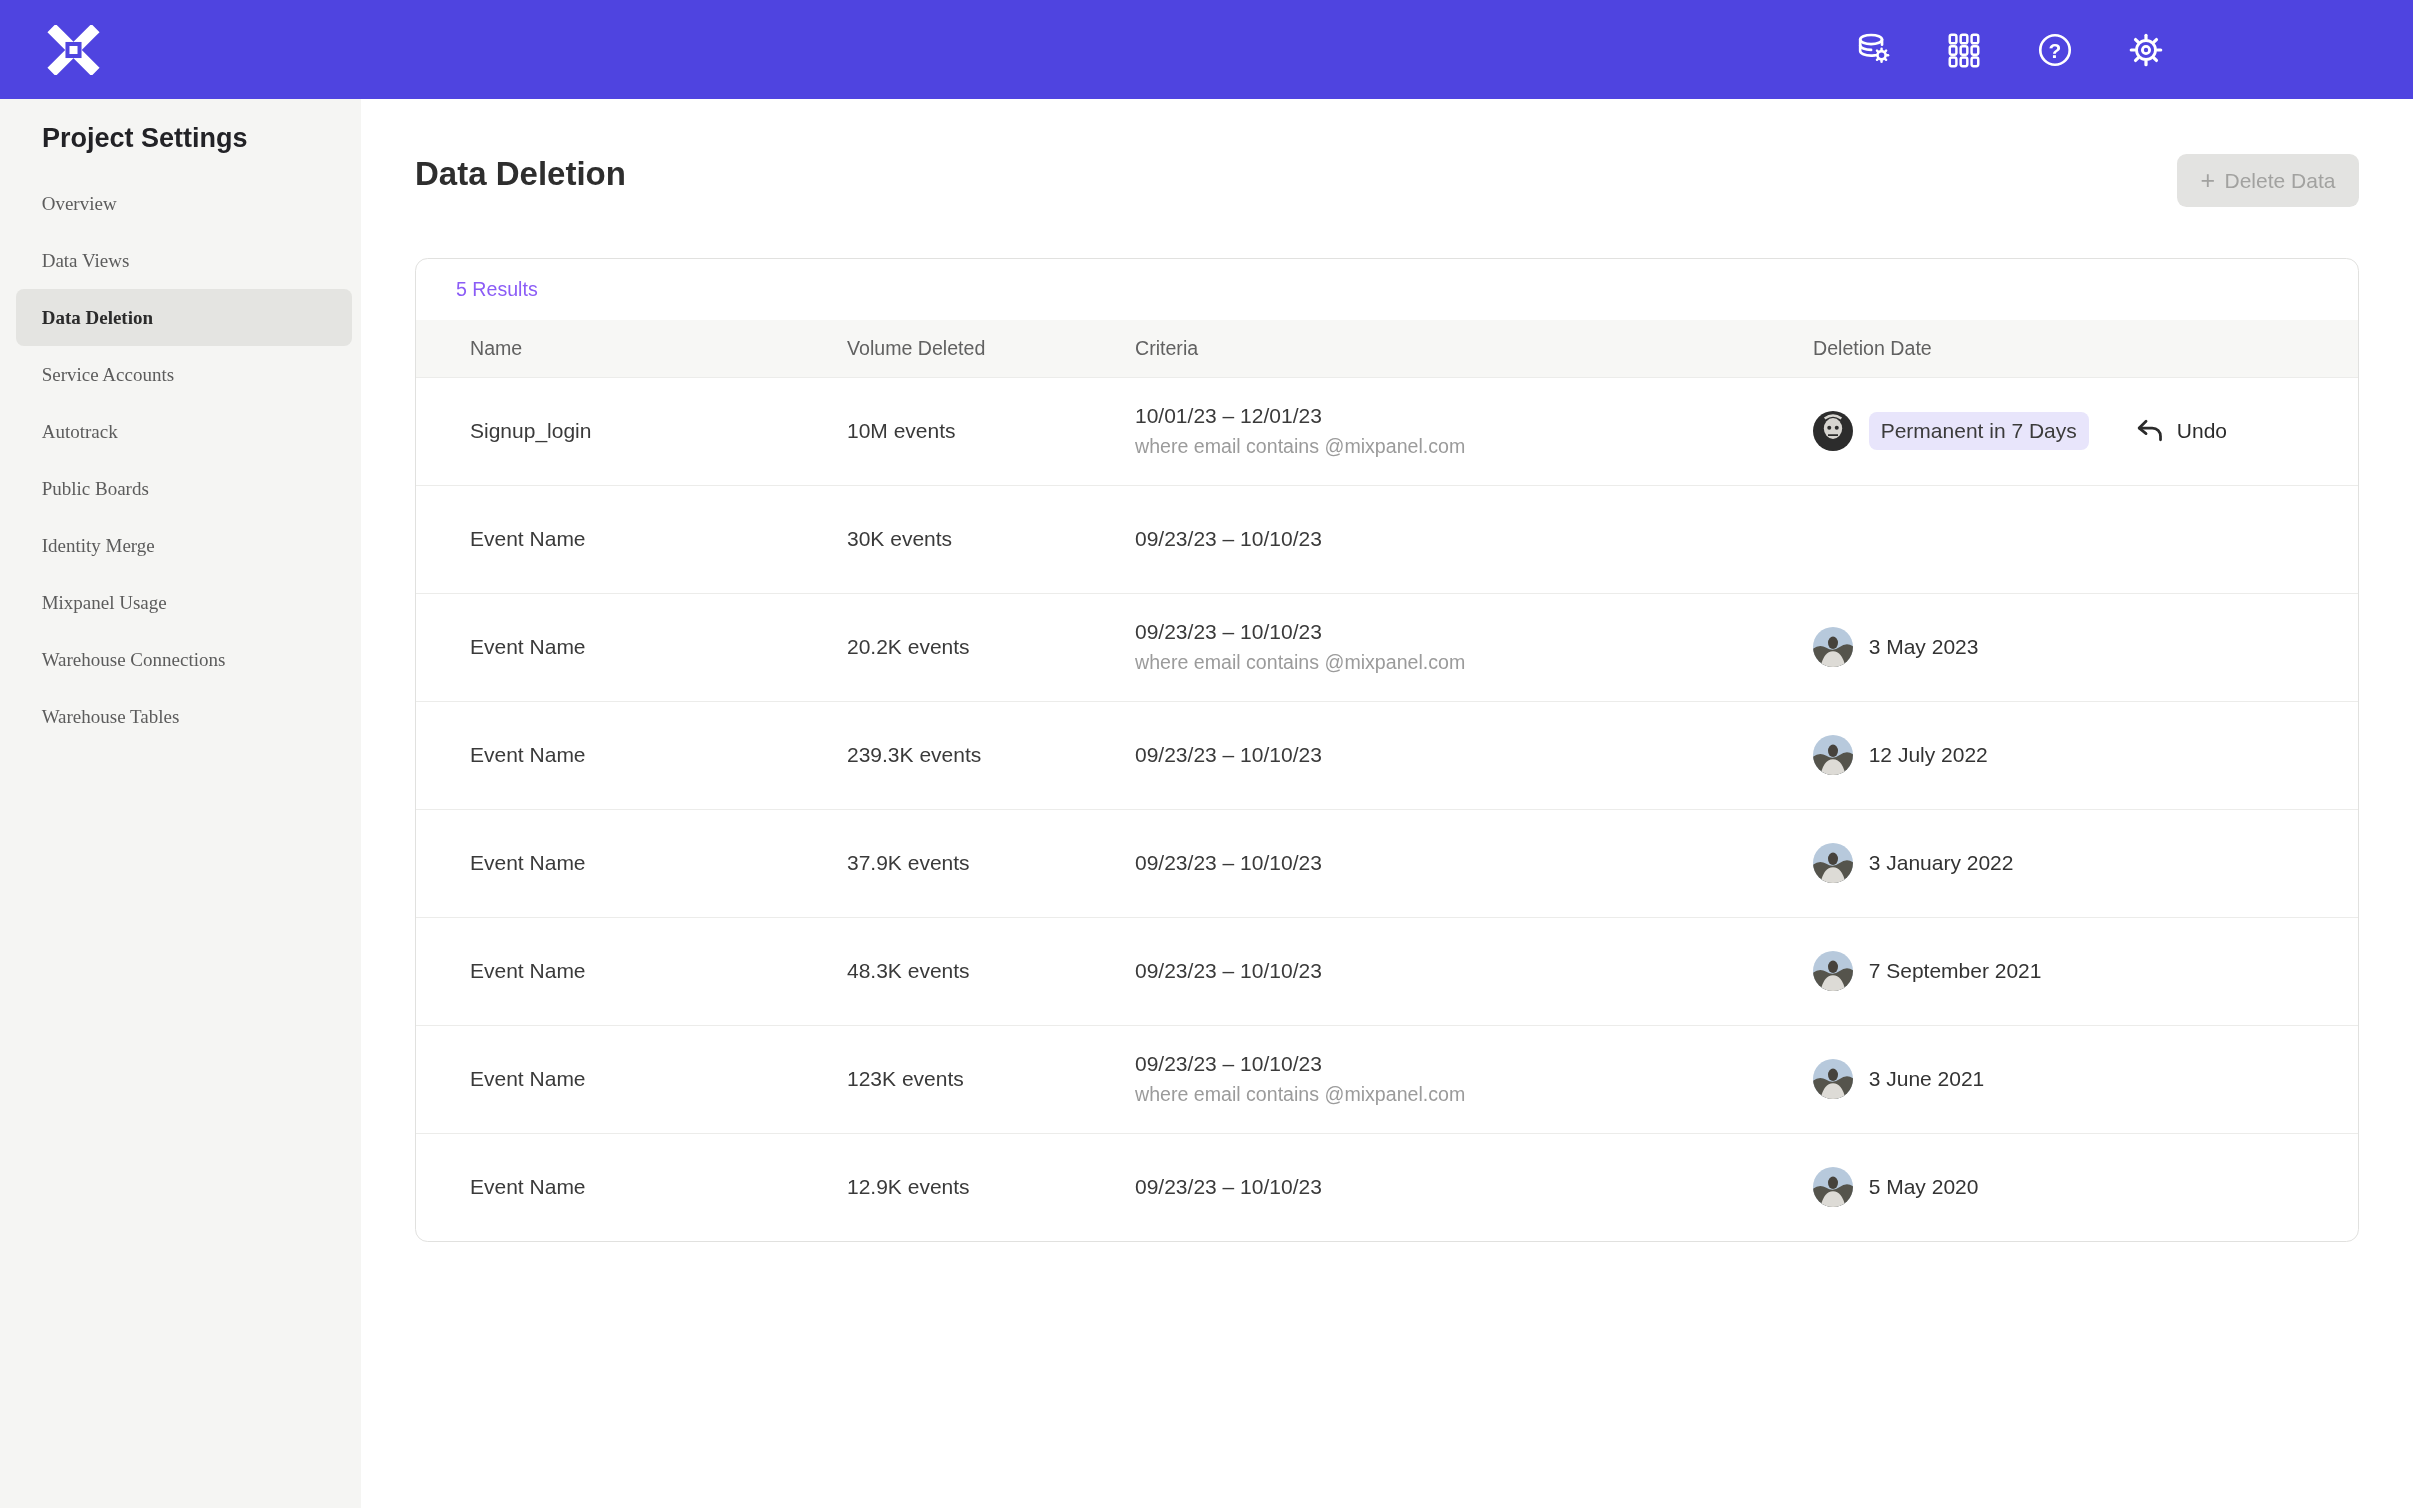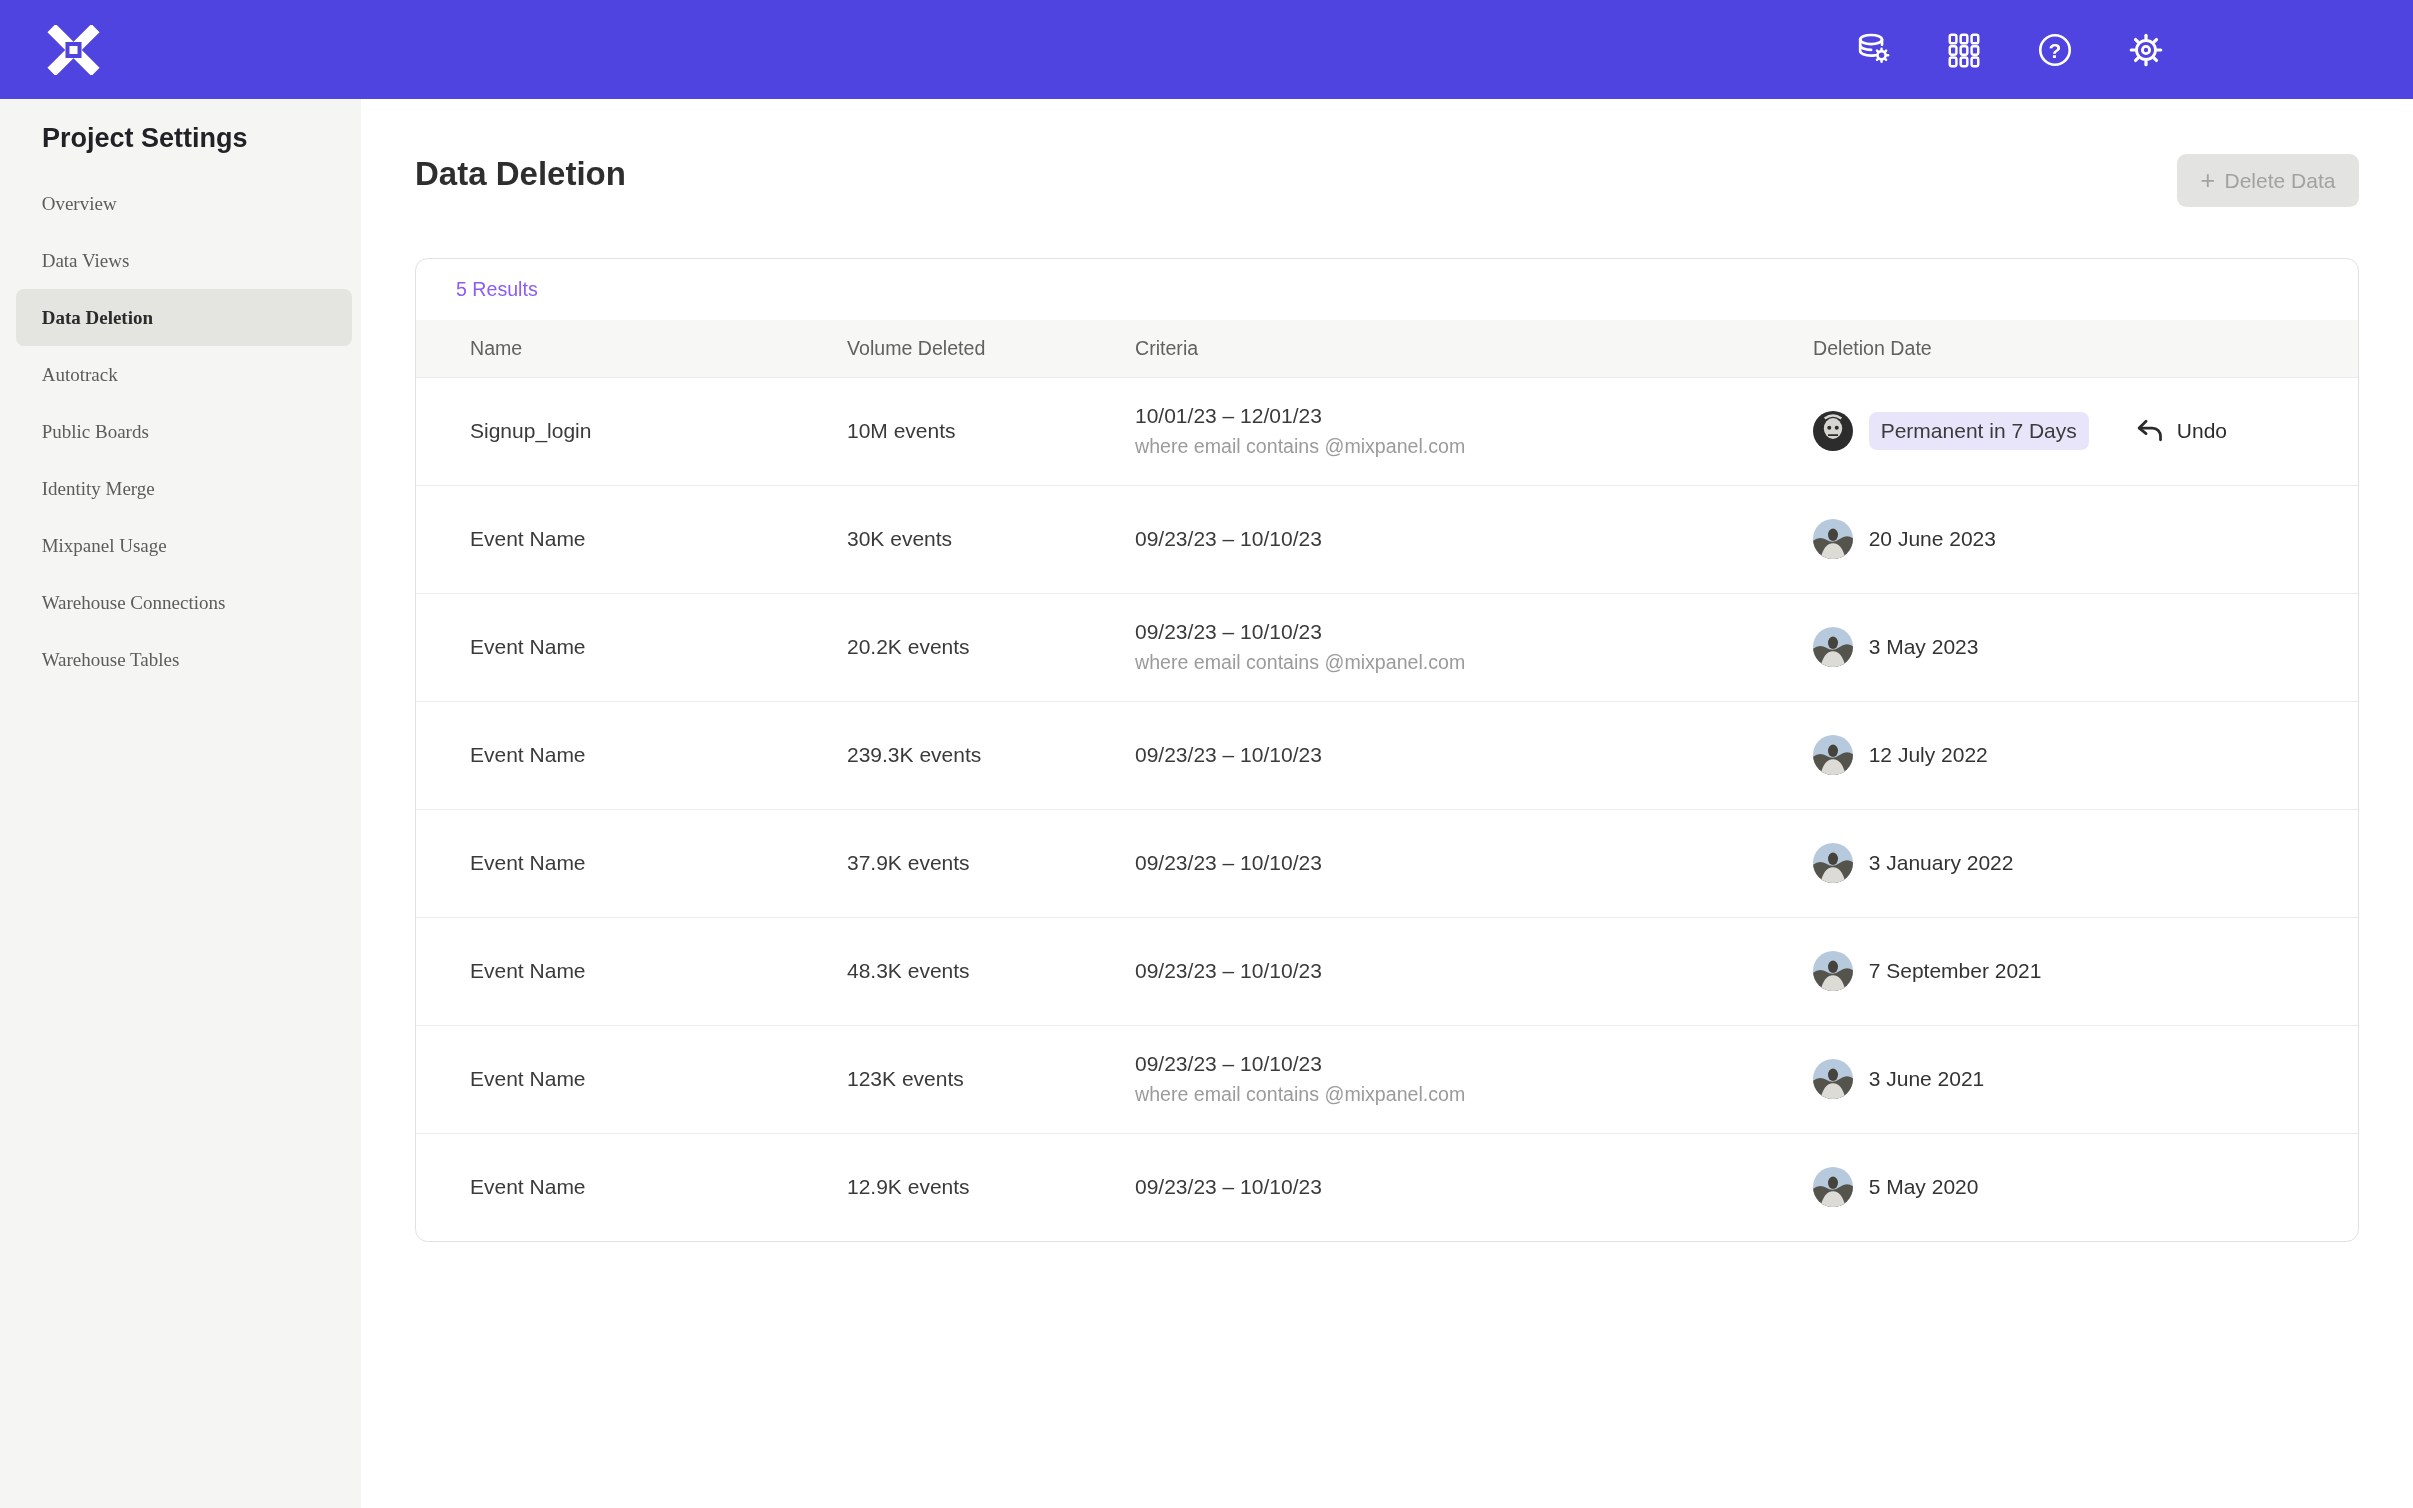--- a/index.html
+++ b/index.html
@@ -172,20 +172,21 @@
 </header>
 
 <div class="layout">
 
   <nav class="sidebar">
     <h2>Project Settings</h2>
     <div id="side-items">
         <div class="side-item">Overview</div>
         <div class="side-item">Data Views</div>
         <div class="side-item active">Data Deletion</div>
+        <div class="side-item">Service Accounts</div>
         <div class="side-item">Autotrack</div>
         <div class="side-item">Public Boards</div>
         <div class="side-item">Identity Merge</div>
         <div class="side-item">Mixpanel Usage</div>
         <div class="side-item">Warehouse Connections</div>
         <div class="side-item">Warehouse Tables</div>
       </div>
   </nav>
 
   <main class="main">
@@ -239,34 +240,20 @@
     </div>
   </div>
 
   <div class="trow">
     <div class="cell c-name">Event Name</div>
     <div class="cell c-volume">30K events</div>
     <div class="cell c-criteria">
       <div class="crit-main">09/23/23 – 10/10/23</div>
 
     </div>
-    <div class="cell c-date">
-      <span class="avatar">
-        <svg class="av-photo" viewBox="0 0 48 48">
-          <rect width="48" height="48" fill="#b7c9dc"></rect>
-          <path d="M0 26 Q8 20 16 25 T32 24 T48 23 V48 H0 Z" fill="#55544c"></path>
-          <ellipse cx="24" cy="19" rx="6" ry="7.5" fill="#46423c"></ellipse>
-          <path d="M9 48 Q13 29 24 29 Q35 29 39 48 Z" fill="#dddbd6"></path>
-        </svg>
-
-      </span>
-
-      <span class="date-text">20 June 2023</span>
-
-    </div>
   </div>
 
   <div class="trow">
     <div class="cell c-name">Event Name</div>
     <div class="cell c-volume">20.2K events</div>
     <div class="cell c-criteria">
       <div class="crit-main">09/23/23 – 10/10/23</div>
       <div class="crit-sub">where email contains @mixpanel.com</div>
     </div>
     <div class="cell c-date">

